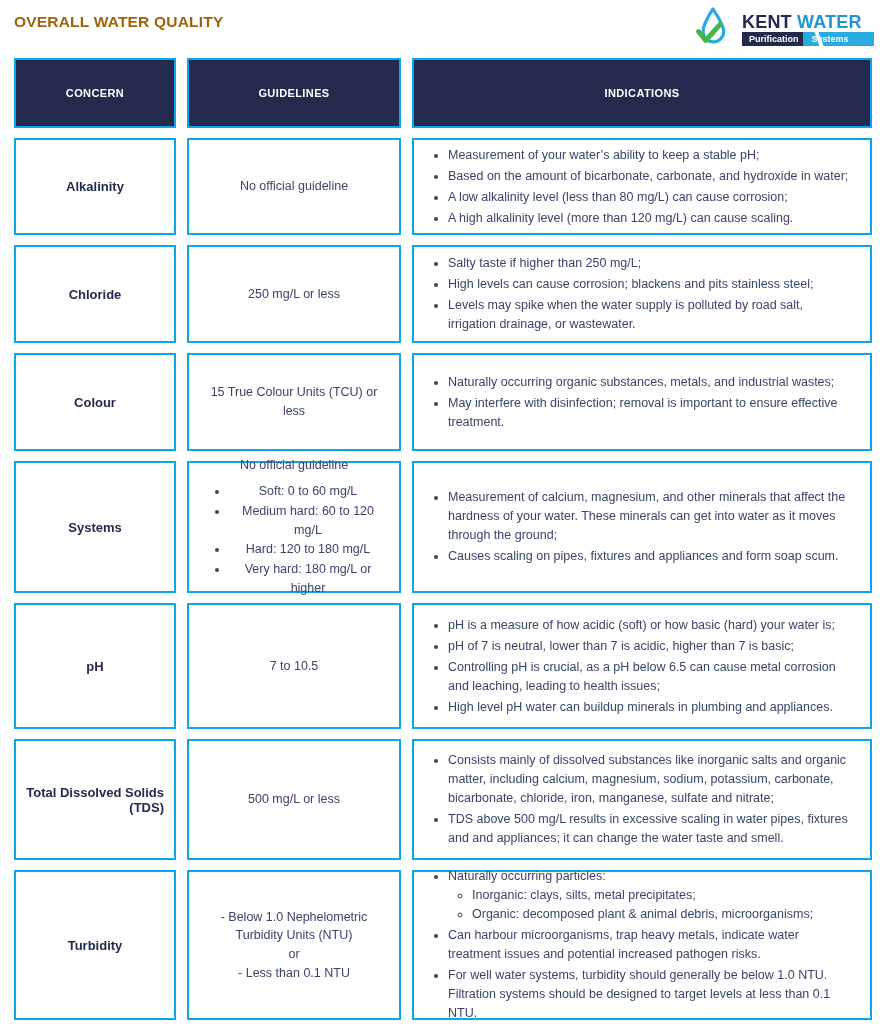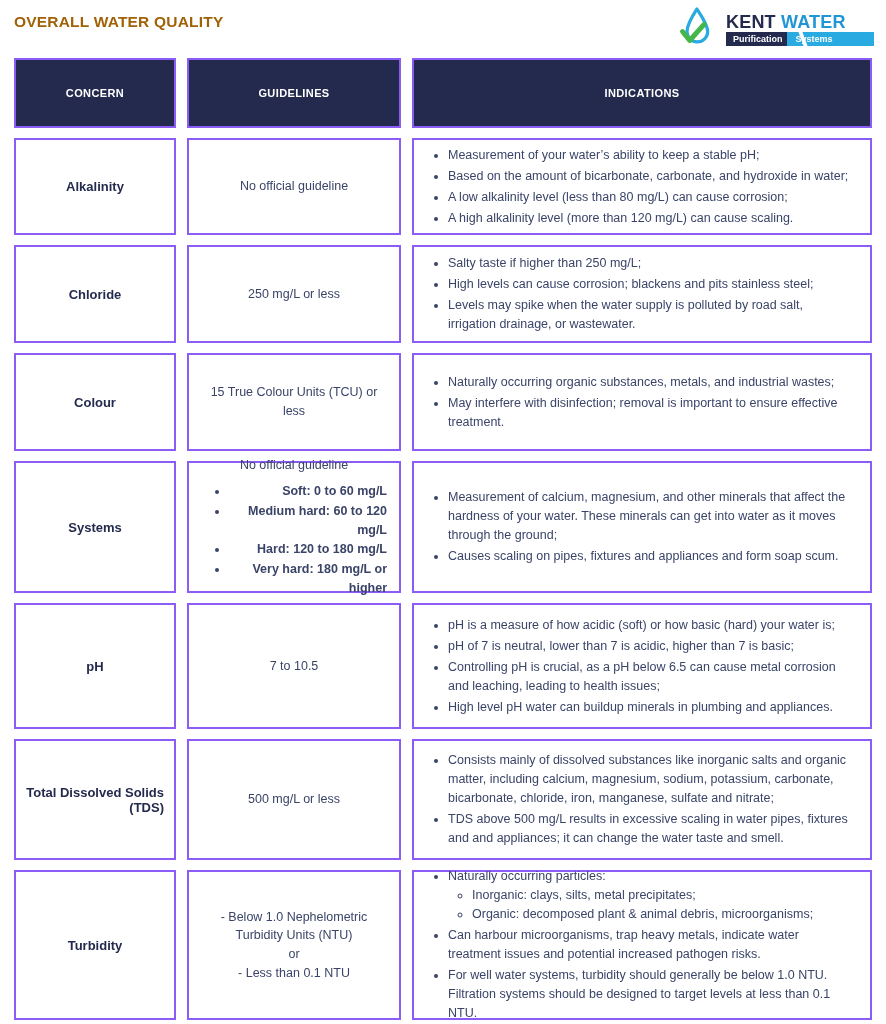--- a/index.html
+++ b/index.html
@@ -40,21 +40,21 @@
     letter-spacing: 0.2px;
     line-height: 20px;
     white-space: nowrap;
   }
   .brand .kent  { color: #232a4d; }
   .brand .water { color: #2196d6; }
   .band {
     position: relative;
     display: flex;
     height: 14px;
-    width: 148px;
+    width: 132px;
     font-size: 9px;
     font-weight: 700;
     line-height: 14px;
     color: #ffffff;
     overflow: hidden;
   }
   .band-left  { background: #232a4d; padding: 0 4px 0 7px; flex: 0 0 auto; }
   .band-right { background: #29abe2; padding: 0 4px 0 9px; flex: 1 1 auto; }
   .band-divider {
     position: absolute;
@@ -71,21 +71,21 @@
     top: 58px;
     left: 14px;
     width: 858px;
     display: grid;
     grid-template-columns: 162px 214px 460px;
     grid-template-rows: 70px 97px 98px 98px 132px 126px 121px 150px;
     column-gap: 11px;
     row-gap: 10px;
   }
   .cell {
-    border: 2px solid #8b5cf6;
+    border: 2px solid #0ea5e9;
     background: #ffffff;
     display: flex;
     flex-direction: column;
     justify-content: center;
   }
   .cell.header {
     background: #232a4d;
     color: #ffffff;
     align-items: center;
     font-size: 11px;
@@ -102,26 +102,25 @@
   }
   .cell.guideline {
     align-items: center;
     text-align: center;
     font-size: 12.5px;
     line-height: 1.5;
     padding: 8px 12px;
   }
   .cell.guideline .g-heading { margin-bottom: 7px; }
   .cell.guideline ul {
-    text-align: right;
+    text-align: center;
     list-style: disc;
     padding-left: 18px;
     align-self: flex-start;
     margin-left: 10px;
-    font-weight: bold;
   }
   .cell.guideline ul li { padding: 0.5px 0; }
   .cell.indications {
     font-size: 12.5px;
     line-height: 1.52;
     padding: 8px 16px 8px 12px;
   }
   .cell.indications ul { list-style: disc; padding-left: 22px; }
   .cell.indications ul li { padding: 1px 0; }
   .cell.indications ul.sub {

